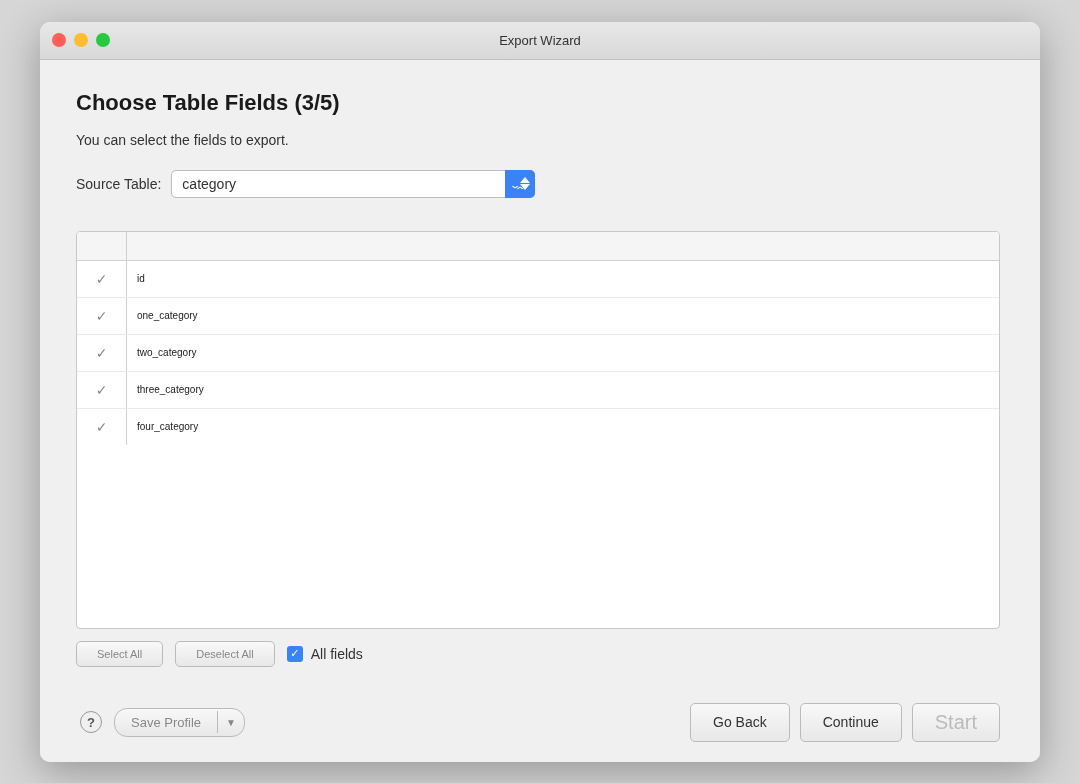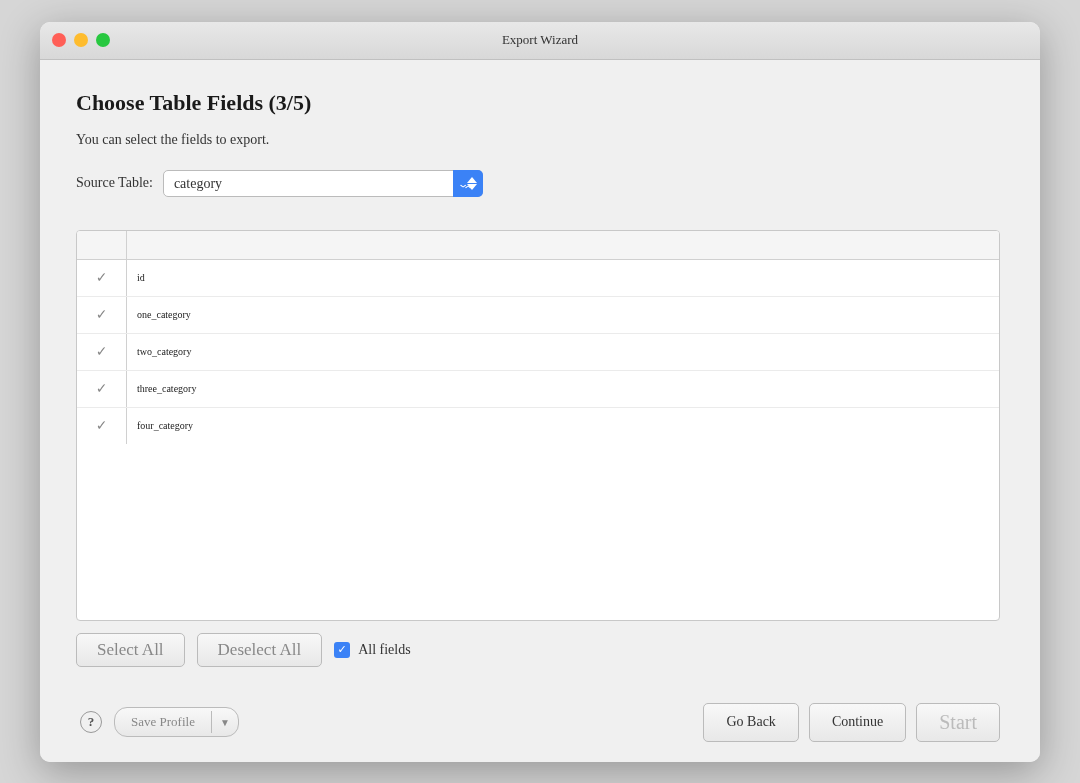--- a/index.html
+++ b/index.html
@@ -1,19 +1,18 @@
 <!DOCTYPE html>
 <html><head>
   <meta charset="utf-8">
   <style>
     * {
       box-sizing: border-box;
       margin: 0;
       padding: 0;
-      font-family: Liberation Serif, serif;
     }
 
     body {
       width: 1080px;
       height: 783px;
       background: #d6d6d6;
       font-family: -apple-system, BlinkMacSystemFont, "Helvetica Neue", Arial, sans-serif;
       display: flex;
       align-items: center;
       justify-content: center;
@@ -95,21 +94,21 @@
 
     .source-label {
       font-size: 14px;
       color: #333;
       margin-right: 10px;
       white-space: nowrap;
     }
 
     .source-select-wrapper {
       position: relative;
-      width: 320px;
+      width: 364px;
     }
 
     .source-select {
       width: 100%;
       padding: 5px 30px 5px 10px;
       font-size: 14px;
       border: 1px solid #bbb;
       border-radius: 5px;
       background: white;
       appearance: none;
@@ -223,21 +222,21 @@
 
     .bottom-controls {
       display: flex;
       align-items: center;
       padding: 12px 0 4px 0;
       gap: 0;
     }
 
     .btn-select-all, .btn-deselect-all {
       padding: 6px 20px;
-      font-size: 17px;
+      font-size: 11px;
       border: 1px solid #bbb;
       border-radius: 5px;
       background: linear-gradient(to bottom, #f8f8f8, #e8e8e8);
       color: #888;
       cursor: pointer;
       margin-right: 12px;
     }
 
     .all-fields-label {
       display: flex;

